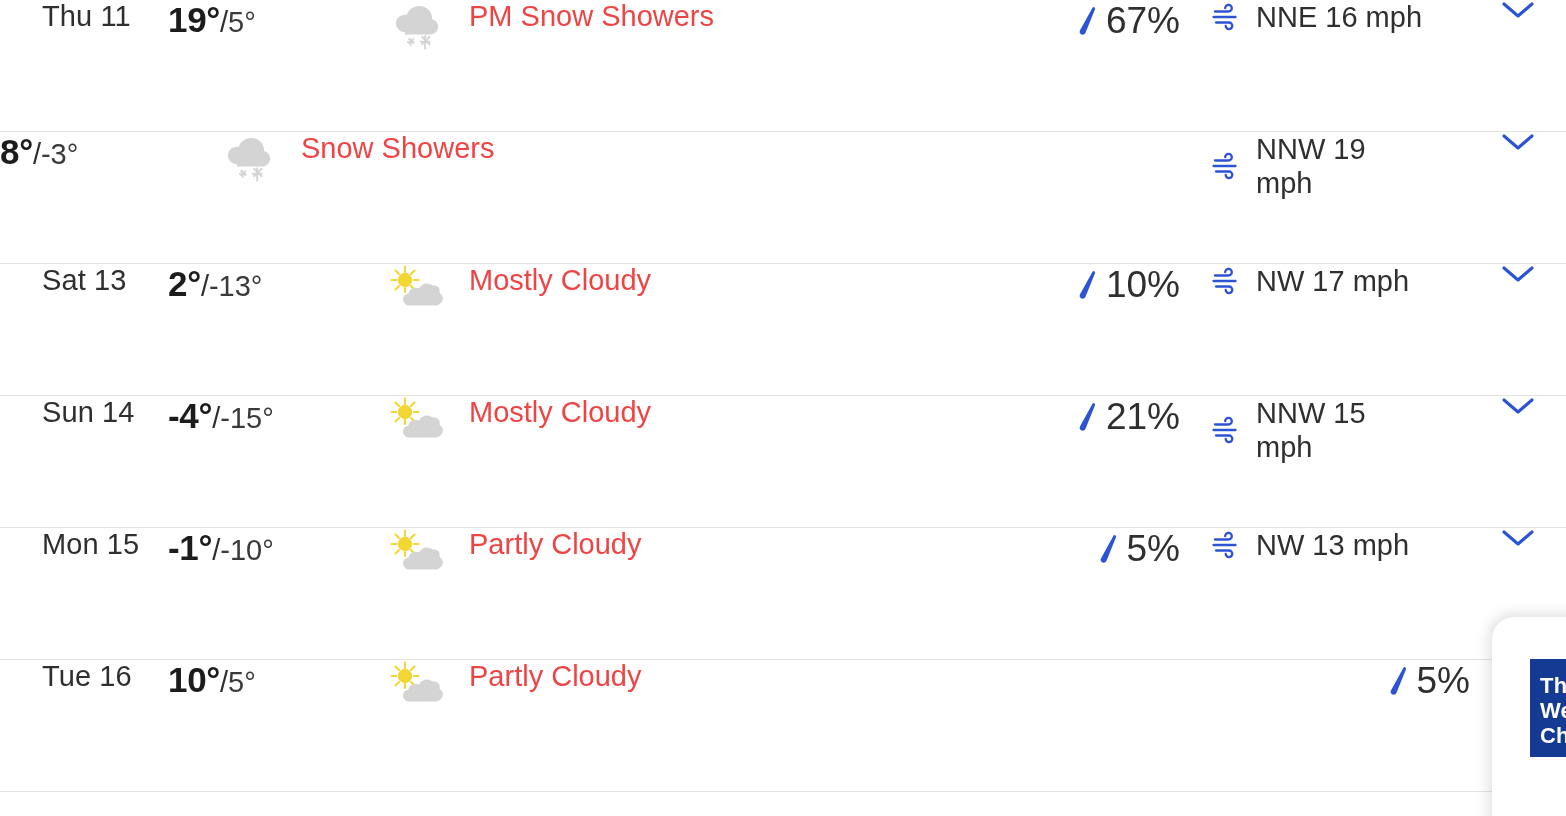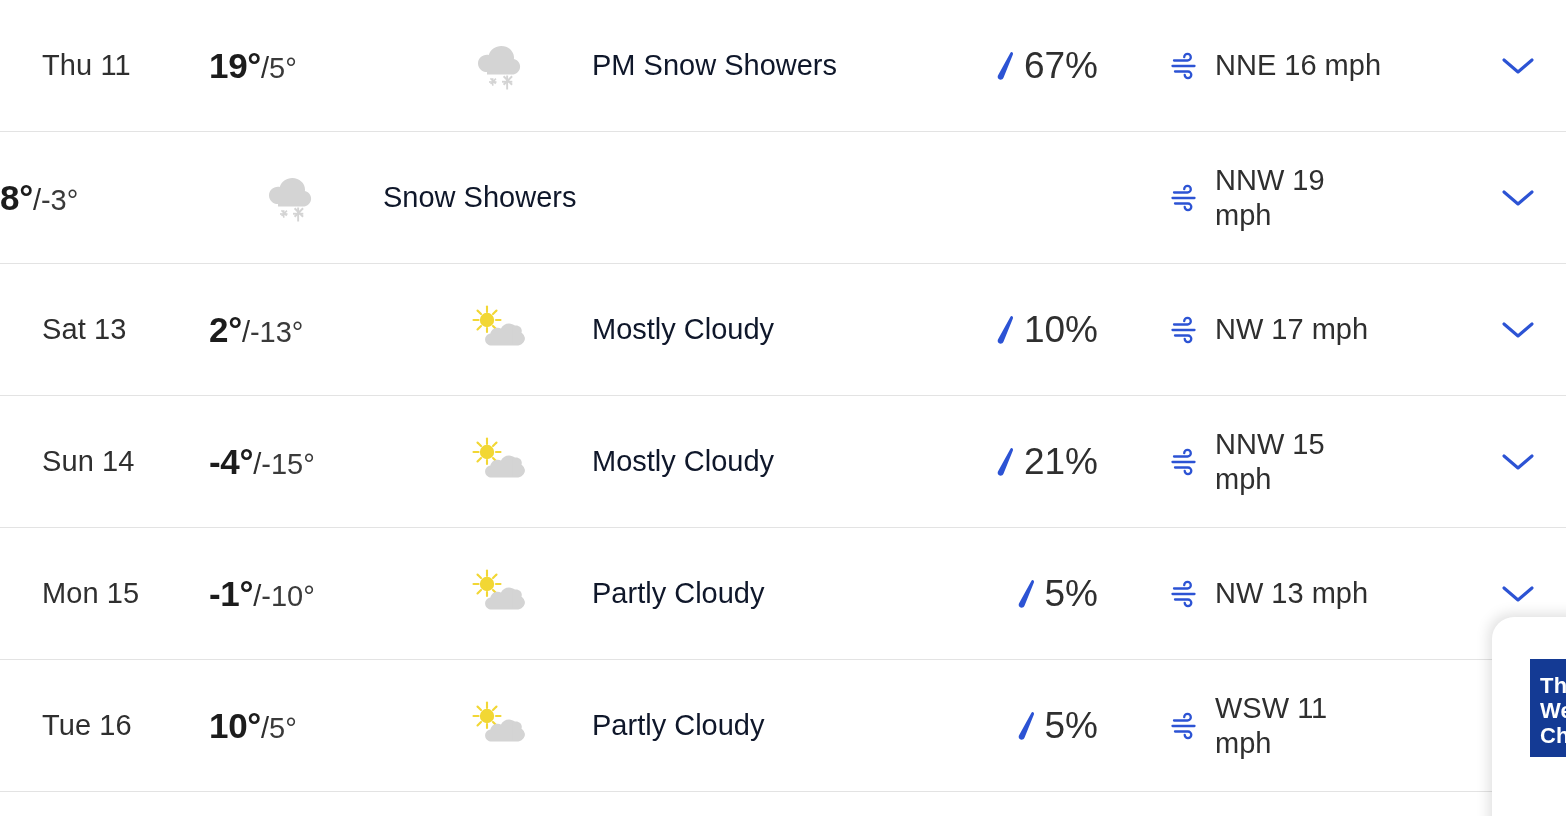--- a/index.html
+++ b/index.html
@@ -12,25 +12,24 @@
   }
   #forecast-list {
     position: relative;
     width: 1566px;
     height: 816px;
     background: #fff;
   }
   .row {
     position: relative;
     display: flex;
-    align-items: center;
+    align-items: flex-start;
     width: 100%;
     border-bottom: 1px solid #e3e3e3;
     background: #fff;
-    gap: 41px;
   }
   .row.h-single { height: 132px; }
   .row.h-double { height: 132px; }
   .row:first-child { border-top: none; }
 
   
   .col-day {
     width: 168px;
     padding-left: 42px;
     font-size: 29px;
@@ -55,21 +54,21 @@
 
   .col-icon {
     width: 90px;
     display: flex;
     align-items: center;
     justify-content: center;
   }
   .col-cond {
     flex: 1 1 auto;
     font-size: 29px;
-    color: #0f172a;
+    color: #ef4444;
     padding-left: 6px;
     white-space: nowrap;
   }
 
   .col-precip {
     width: 180px;
     display: flex;
     align-items: center;
     justify-content: flex-end;
     gap: 10px;
@@ -363,30 +362,20 @@
           <path fill="#d4d4d4" d="M47 21.6c3.2 0 5.8 2.4 5.8 5.4 0 .9-.25 1.8-.7 2.55 2.2.8 3.7 2.8 3.7 5.05 0 3-2.6 5.5-5.9 5.5h-6.1V21.9c1-.2 2.1-.3 3.2-.3z"></path>
         </svg>
       </div>
       <div class="col-cond">Partly Cloudy</div>
       <div class="col-precip">
         <svg class="drop-icon" viewBox="0 0 17 30">
           <path fill="#2c53d4" d="M15.2 1.2c.9.6 1.1 1.9.5 2.9L6.6 26.4c-.9 2.1-3.2 2.9-4.8 1.6-1.4-1.1-1.5-3-.3-4.6L13.6 1.6c.4-.6 1.1-.8 1.6-.4z"></path>
         </svg>
         <span>5%</span>
       </div>
-      <div class="col-wind">
-        <svg class="wind-icon" viewBox="0 0 30 28">
-          <g fill="none" stroke="#2c53d4" stroke-width="2.3" stroke-linecap="round">
-            <path d="M3 8.5h13.5a3.3 3.3 0 1 0-3.3-3.3"></path>
-            <path d="M1.5 14h22"></path>
-            <path d="M4 19.5h13a3.3 3.3 0 1 1-3.3 3.3"></path>
-          </g>
-        </svg>
-        <span class="wind-text two-line">WSW 11 mph</span>
-      </div>
       <div class="col-chevron">
         <svg class="chevron-icon" viewBox="0 0 34 20">
           <path fill="none" stroke="#2c53d4" stroke-width="3.1" stroke-linecap="round" stroke-linejoin="round" d="M3 4l14 12L31 4"></path>
         </svg>
       </div>
     </div>
   </div>
 
 <div id="promo-overlay">
   <div id="promo-logo">

